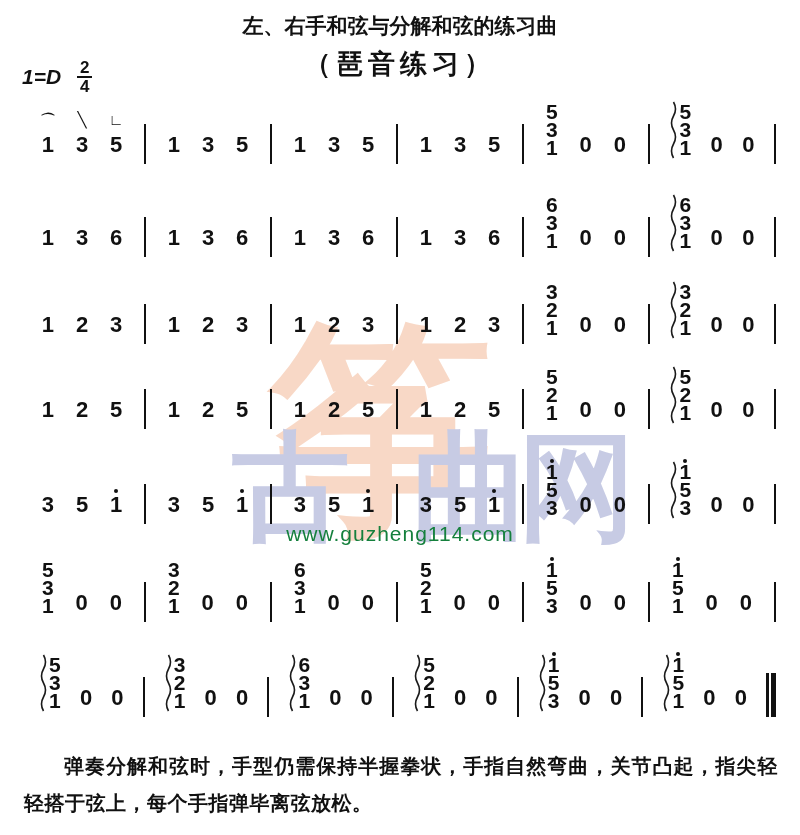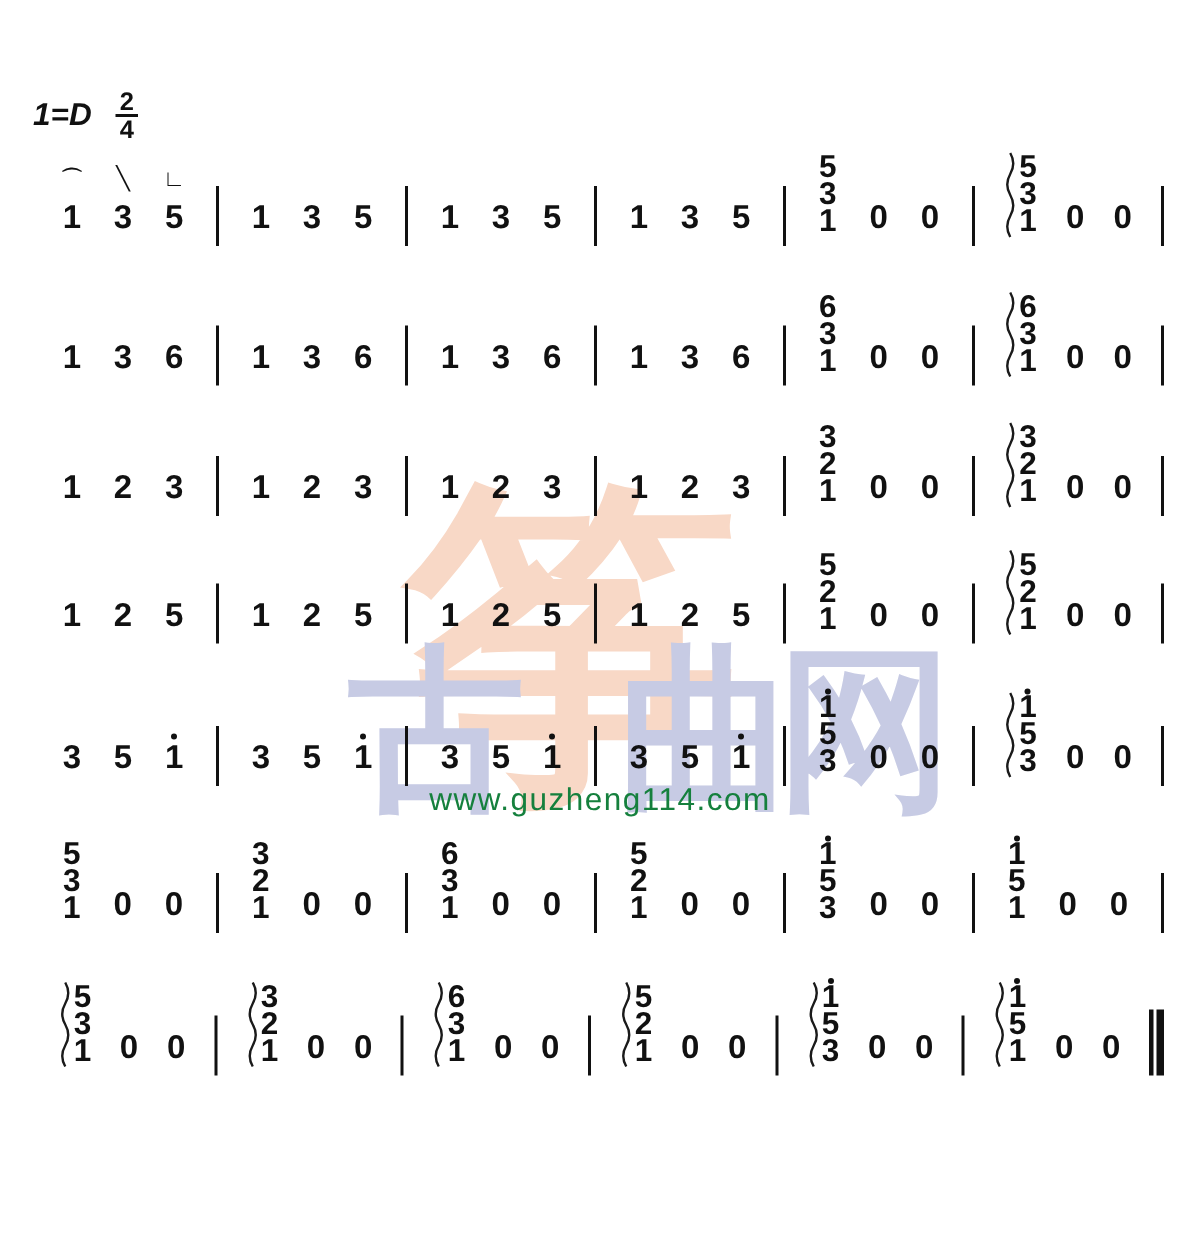--- a/index.html
+++ b/index.html
@@ -49,20 +49,22 @@
 <div class="page">
 
   <div>
     <span class="wm wm-script" style="color: rgb(248, 216, 198);">筝</span>
     <span class="wm wm-b1" style="color: rgb(199, 203, 228);">古</span>
     <span class="wm wm-b2" style="color: rgb(199, 203, 228);">曲</span>
     <span class="wm wm-b3" style="color: rgb(199, 203, 228);">网</span>
     <div class="wm wm-url" style="color: #15803d;">www.guzheng114.com</div>
   </div>
 
+  <div class="title">左、右手和弦与分解和弦的练习曲</div>
+  <div class="subtitle">（琶音练习）</div>
   <div class="keytime">
     <span class="keysig">1=D</span>
     <span class="frac">
       <span class="fn">2</span>
       <span class="rule"></span>
       <span class="fn">4</span>
     </span>
   </div>
 
   <div id="score">
@@ -703,14 +705,15 @@
             <span class="num">0</span>
           </div>
           <div class="beat">
             <span class="num">0</span>
           </div>
         </div>
         <div class="barline dbl"></div>
       </div>
     </div>
 
+  <div class="footer">弹奏分解和弦时，手型仍需保持半握拳状，手指自然弯曲，关节凸起，指尖轻轻搭于弦上，每个手指弹毕离弦放松。</div>
 
 </div>
 
 </body></html>

